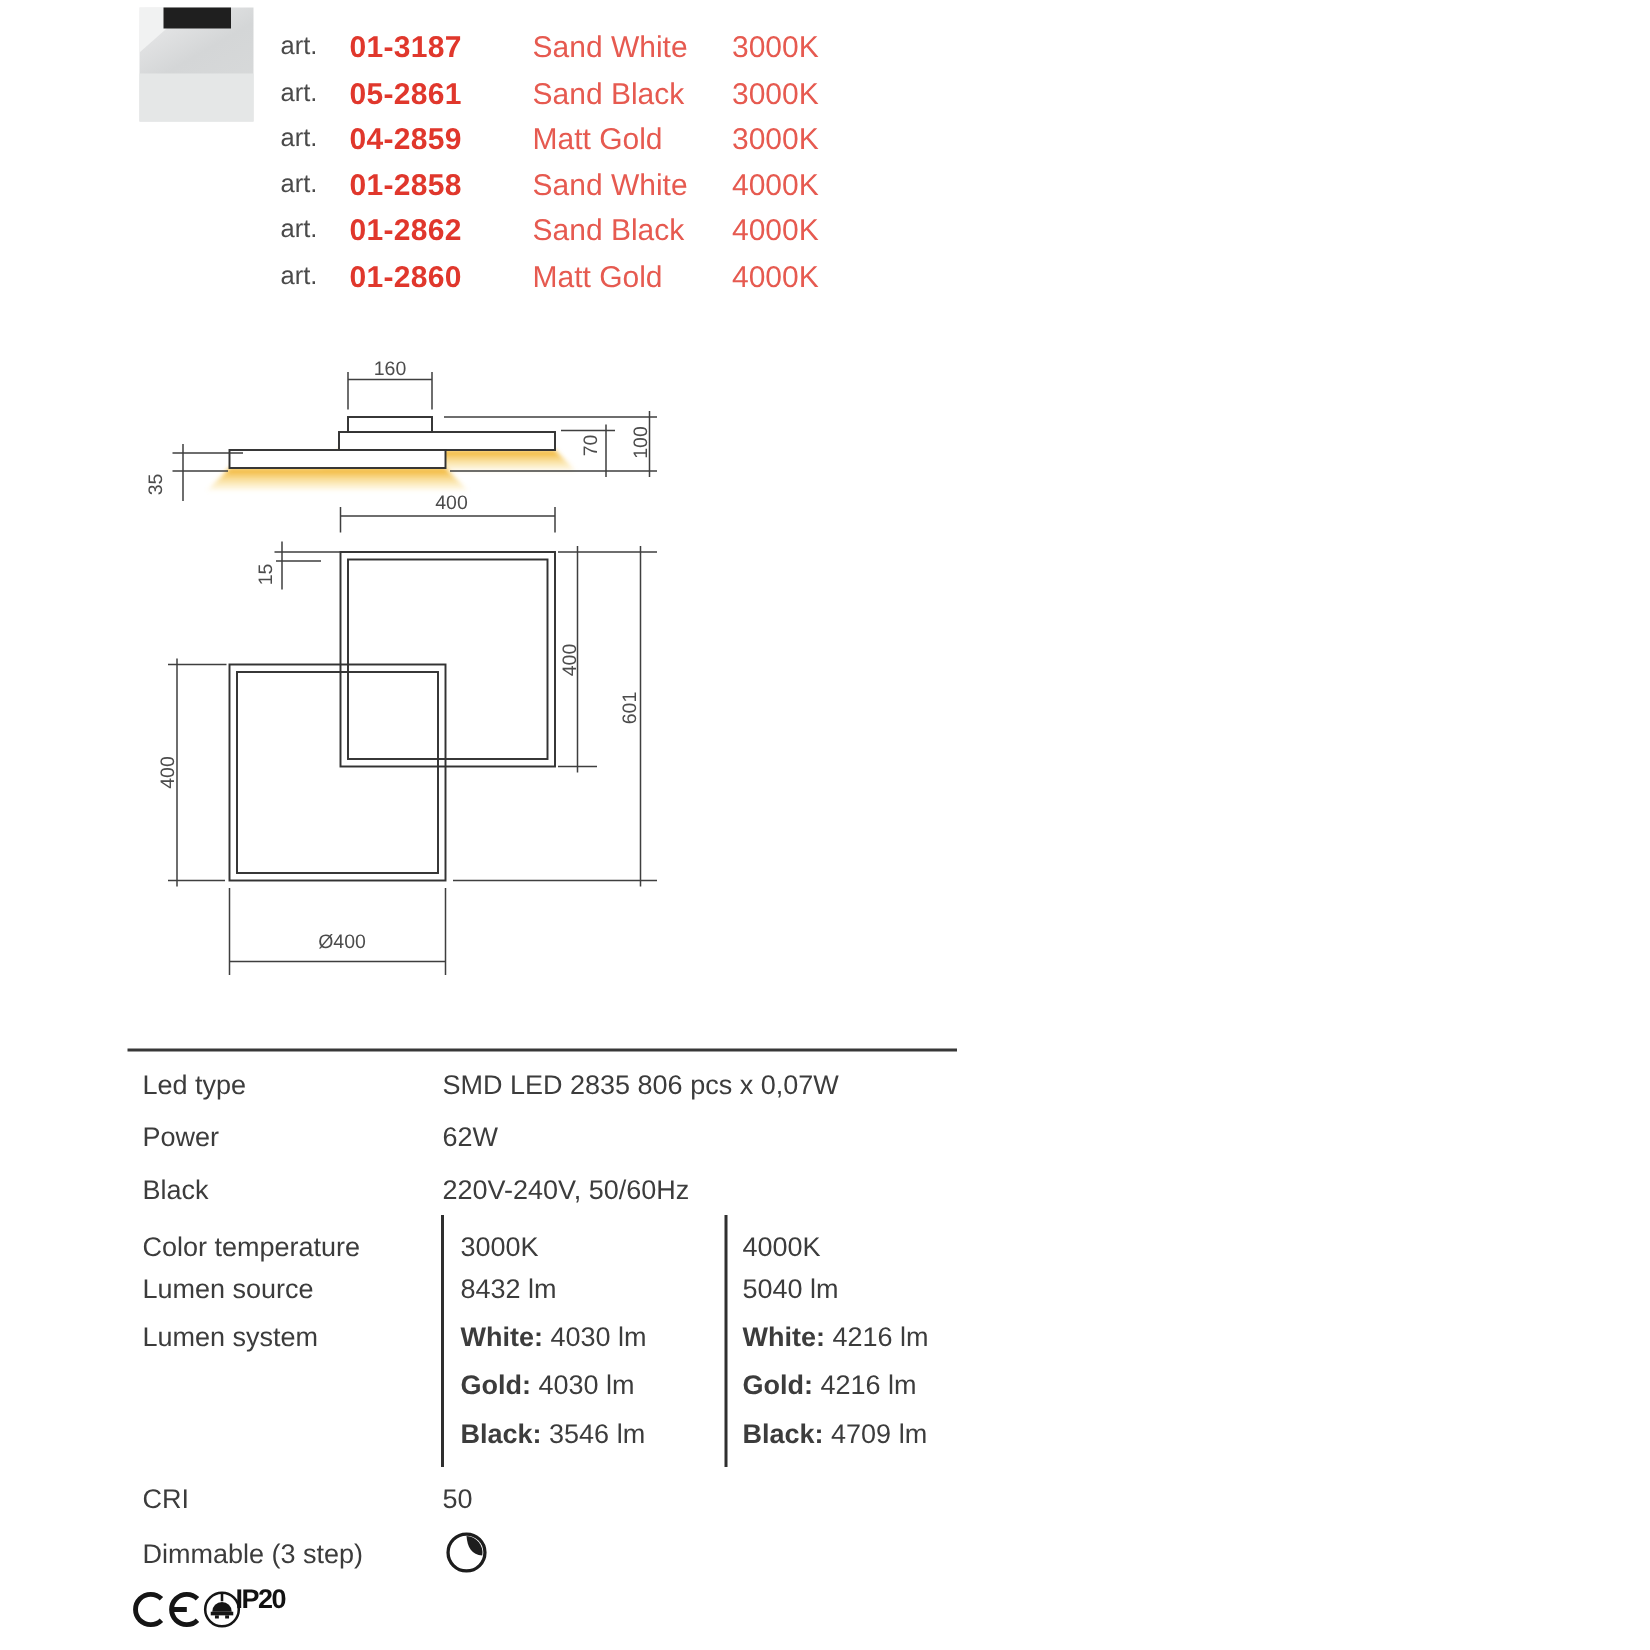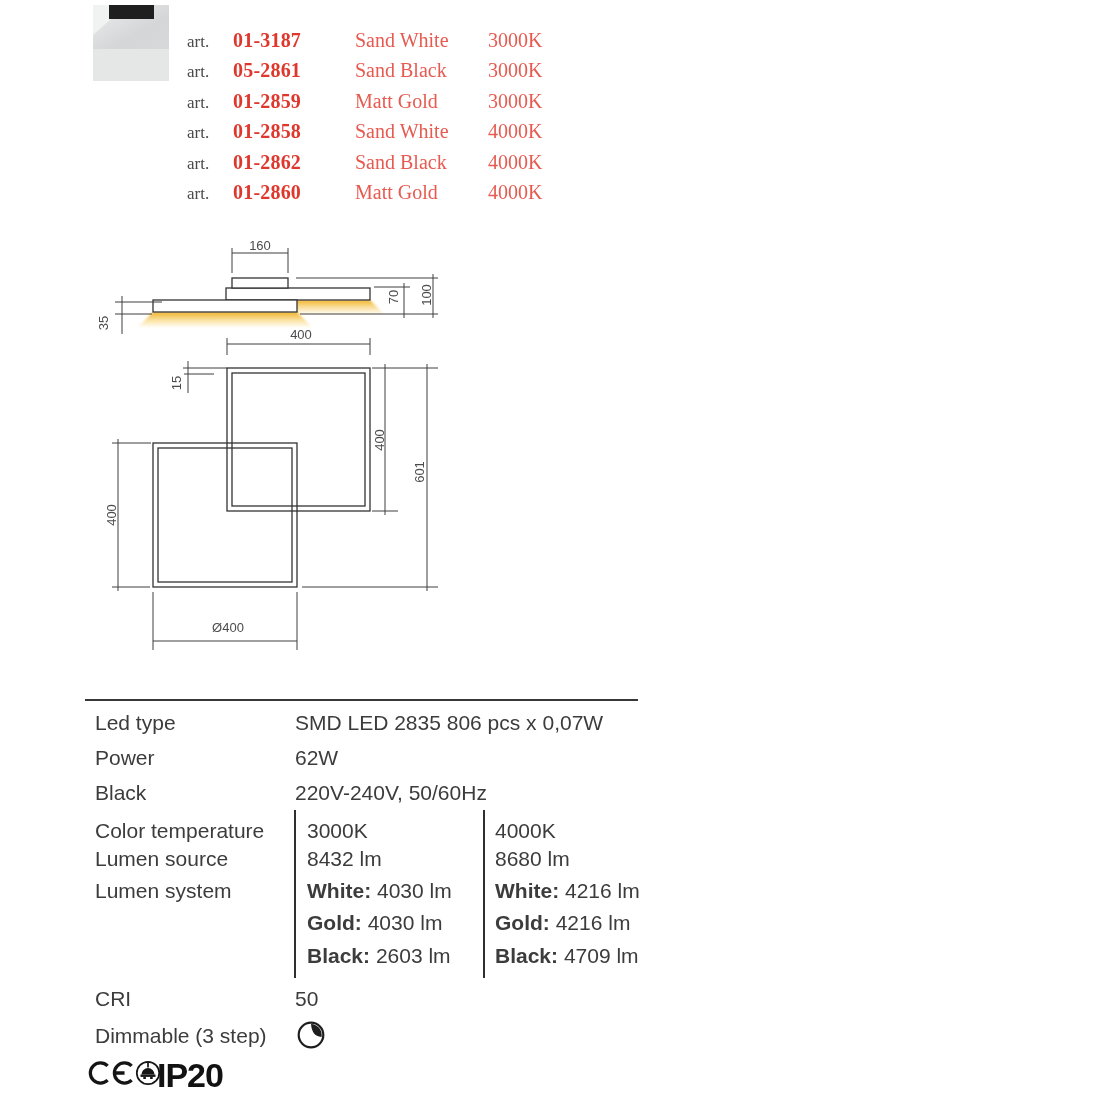--- a/index.html
+++ b/index.html
@@ -13,35 +13,35 @@
   
   .thumb{left:93px;top:5px;width:76px;height:76px;
     background:linear-gradient(150deg,#ededee 0%,#d4d6d7 45%,#d9dbdb 100%);}
   .thumb .band{position:absolute;left:16px;top:0;width:45px;height:14px;background:#1f1f1f;}
   .thumb .wedge{position:absolute;left:0;top:0;width:0;height:0;
     border-top:30px solid #f1f2f2;border-right:34px solid transparent;}
   .thumb .lower{position:absolute;left:0;bottom:0;width:100%;height:42%;background:#e5e7e7;}
 
   
   .articles{left:187px;top:21px;}
-  .art-row{display:flex;height:30.5px;align-items:flex-end;font-size:20px;font-family:Liberation Serif, serif;}
+  .art-row{display:flex;height:30.5px;align-items:flex-start;font-size:20px;}
   .art-prefix{width:46px;font-size:17px;color:#4a4a4a;}
   .art-code{width:107px;font-weight:700;color:#e0372c;letter-spacing:.2px;}
   .art-finish{width:133px;color:#e65a50;margin-left:15px;}
   .art-temp{color:#e65a50;}
 
   
   svg text{font-family:"Liberation Sans",sans-serif;font-size:13px;fill:#4c4c4c;}
 
   
   .rule{left:85px;top:699px;width:553px;height:2px;background:#383838;}
-  .spec{font-size:21px;color:#3c3c3c;line-height:20px;white-space:nowrap;}
+  .spec{font-size:18px;color:#3c3c3c;line-height:20px;white-space:nowrap;}
   .b{font-weight:700;}
   .vline{width:2px;background:#2f2f2f;}
-  .ip{left:157px;top:1056px;font-size:34px;font-weight:800;letter-spacing:-1px;color:#121212;}
+  .ip{left:157px;top:1056px;font-size:18px;font-weight:800;letter-spacing:-1px;color:#121212;}
 </style>
 </head>
 <body>
 
 <div class="abs thumb">
   <div class="wedge"></div>
   <div class="lower"></div>
   <div class="band"></div>
 </div>
 
@@ -53,21 +53,21 @@
     <span class="art-temp">3000K</span>
   </div>
   <div class="art-row">
     <span class="art-prefix">art.</span>
     <span class="art-code">05-2861</span>
     <span class="art-finish">Sand Black</span>
     <span class="art-temp">3000K</span>
   </div>
   <div class="art-row">
     <span class="art-prefix">art.</span>
-    <span class="art-code">01-2859</span>
+    <span class="art-code">04-2859</span>
     <span class="art-finish">Matt Gold</span>
     <span class="art-temp">3000K</span>
   </div>
   <div class="art-row">
     <span class="art-prefix">art.</span>
     <span class="art-code">01-2858</span>
     <span class="art-finish">Sand White</span>
     <span class="art-temp">4000K</span>
   </div>
   <div class="art-row">
@@ -153,35 +153,35 @@
 
 <div class="abs vline" style="left:294px;top:810px;height:168px"></div>
 <div class="abs vline" style="left:483px;top:810px;height:168px"></div>
 
 <div class="abs spec" style="left:95px;top:821px">Color temperature</div>
 <div class="abs spec" style="left:307px;top:821px">3000K</div>
 <div class="abs spec" style="left:495px;top:821px">4000K</div>
 
 <div class="abs spec" style="left:95px;top:849px">Lumen source</div>
 <div class="abs spec" style="left:307px;top:849px">8432 lm</div>
-<div class="abs spec" style="left:495px;top:849px">8680 lm</div>
+<div class="abs spec" style="left:495px;top:849px">5040 lm</div>
 
 <div class="abs spec" style="left:95px;top:881px">Lumen system</div>
 
 <div class="abs spec" style="left:307px;top:881px">
   <span class="b">White:</span>
   <span>4030 lm</span>
 </div>
 <div class="abs spec" style="left:307px;top:913px">
   <span class="b">Gold:</span>
   <span>4030 lm</span>
 </div>
 <div class="abs spec" style="left:307px;top:946px">
   <span class="b">Black:</span>
-  <span>2603 lm</span>
+  <span>3546 lm</span>
 </div>
 
 <div class="abs spec" style="left:495px;top:881px">
   <span class="b">White:</span>
   <span>4216 lm</span>
 </div>
 <div class="abs spec" style="left:495px;top:913px">
   <span class="b">Gold:</span>
   <span>4216 lm</span>
 </div>

